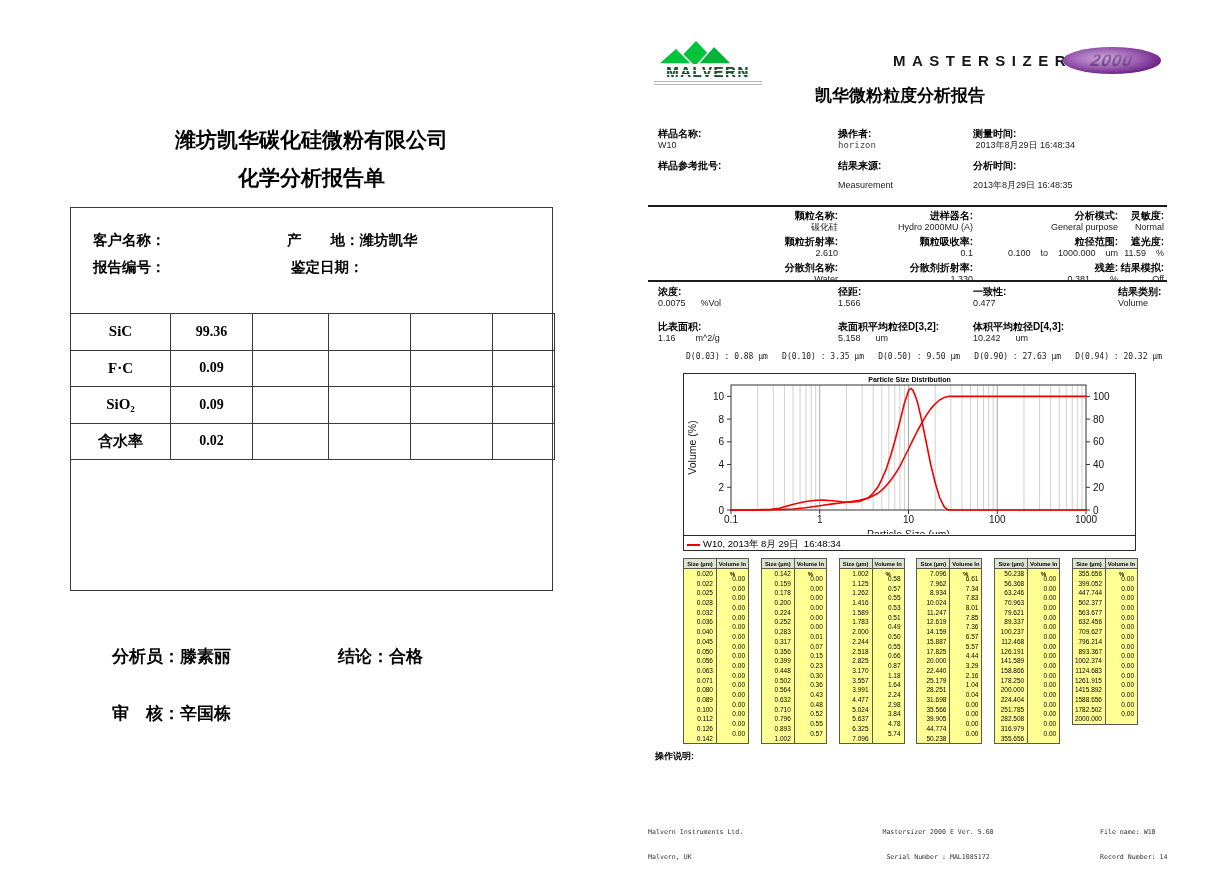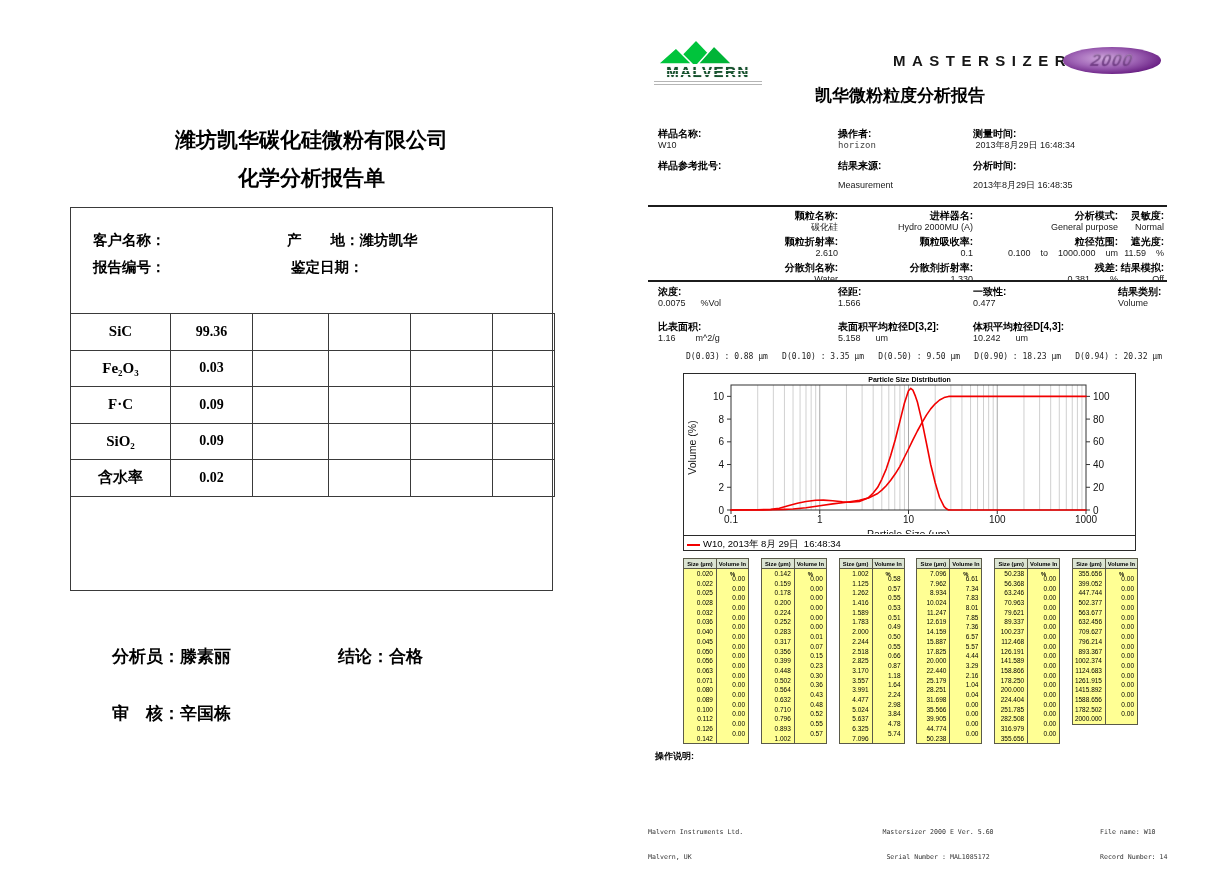--- a/index.html
+++ b/index.html
@@ -120,28 +120,20 @@
     <tbody>
     <tr class="drow">
       <td class="lp-rowlabel">SiC</td>
       <td class="lp-rowval">99.36</td>
       <td></td>
           <td></td>
           <td></td>
           <td></td>
     </tr>
     <tr class="drow">
-      <td class="lp-rowlabel">Fe₂O₃</td>
-      <td class="lp-rowval">0.03</td>
-      <td></td>
-          <td></td>
-          <td></td>
-          <td></td>
-    </tr>
-    <tr class="drow">
       <td class="lp-rowlabel">F·C</td>
       <td class="lp-rowval">0.09</td>
       <td></td>
           <td></td>
           <td></td>
           <td></td>
     </tr>
     <tr class="drow">
       <td class="lp-rowlabel">SiO₂</td>
       <td class="lp-rowval">0.09</td>
@@ -289,21 +281,21 @@
     <div class="flbl">表面积平均粒径D[3,2]:</div>
     <div class="fval">5.158      um</div>
   </div>
   <div class="fld">
     <div class="flbl">体积平均粒径D[4,3]:</div>
     <div class="fval">10.242      um</div>
   </div>
   <div></div>
 </div>
 
-<div class="abs" id="d-row"><span>D(0.03) : 0.88 µm</span><span>D(0.10) : 3.35 µm</span><span>D(0.50) : 9.50 µm</span><span>D(0.90) : 18.23 µm</span><span>D(0.94) : 20.32 µm</span></div>
+<div class="abs" id="d-row"><span>D(0.03) : 0.88 µm</span><span>D(0.10) : 3.35 µm</span><span>D(0.50) : 9.50 µm</span><span>D(0.90) : 27.63 µm</span><span>D(0.94) : 20.32 µm</span></div>
 
 <div class="abs" id="chart-box">
   <svg id="plot-svg" width="453" height="160">
       <line x1="73.71641211517834" y1="11" x2="73.71641211517834" y2="136" stroke="#bcbcbc" stroke-width="0.7"></line>
       <line x1="89.34451135637005" y1="11" x2="89.34451135637005" y2="136" stroke="#bcbcbc" stroke-width="0.7"></line>
       <line x1="100.43282423035666" y1="11" x2="100.43282423035666" y2="136" stroke="#bcbcbc" stroke-width="0.7"></line>
       <line x1="109.03358788482166" y1="11" x2="109.03358788482166" y2="136" stroke="#bcbcbc" stroke-width="0.7"></line>
       <line x1="116.06092347154838" y1="11" x2="116.06092347154838" y2="136" stroke="#bcbcbc" stroke-width="0.7"></line>
       <line x1="122.0024510512653" y1="11" x2="122.0024510512653" y2="136" stroke="#bcbcbc" stroke-width="0.7"></line>
       <line x1="127.149236345535" y1="11" x2="127.149236345535" y2="136" stroke="#bcbcbc" stroke-width="0.7"></line>

